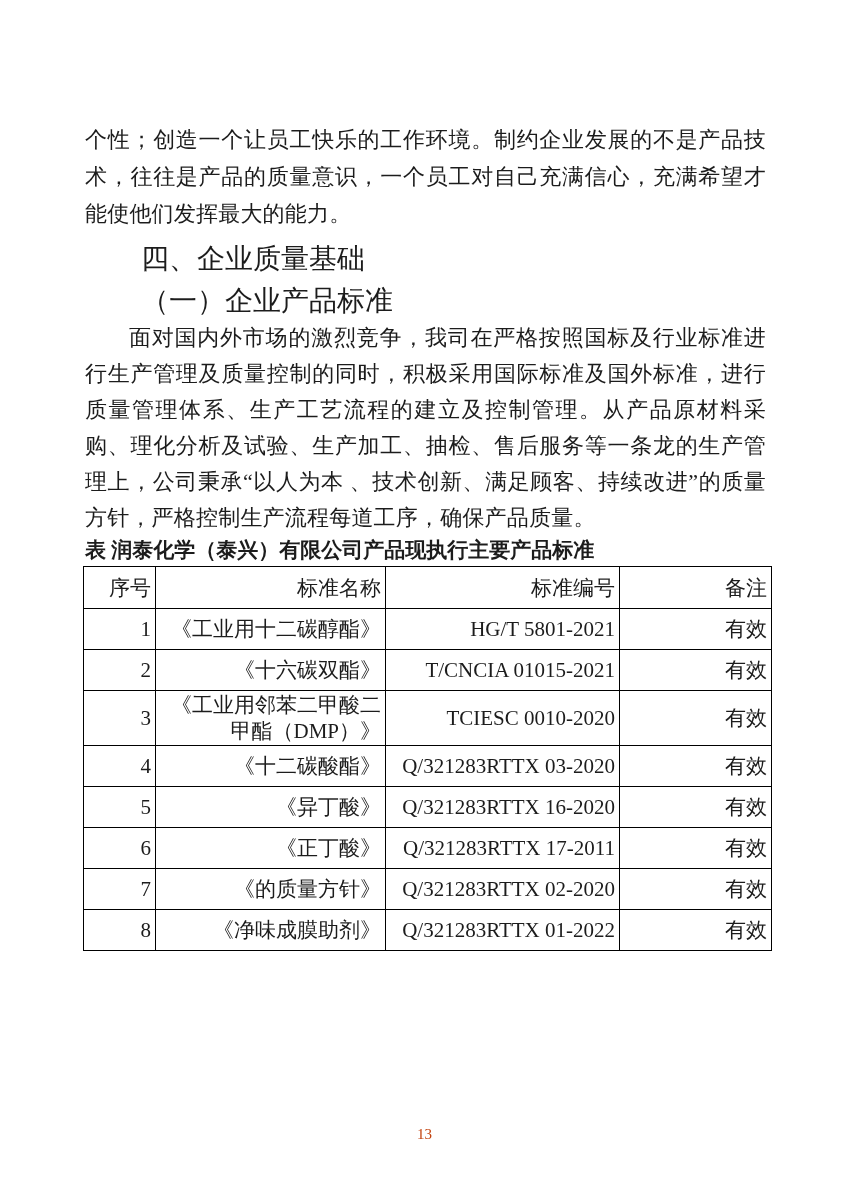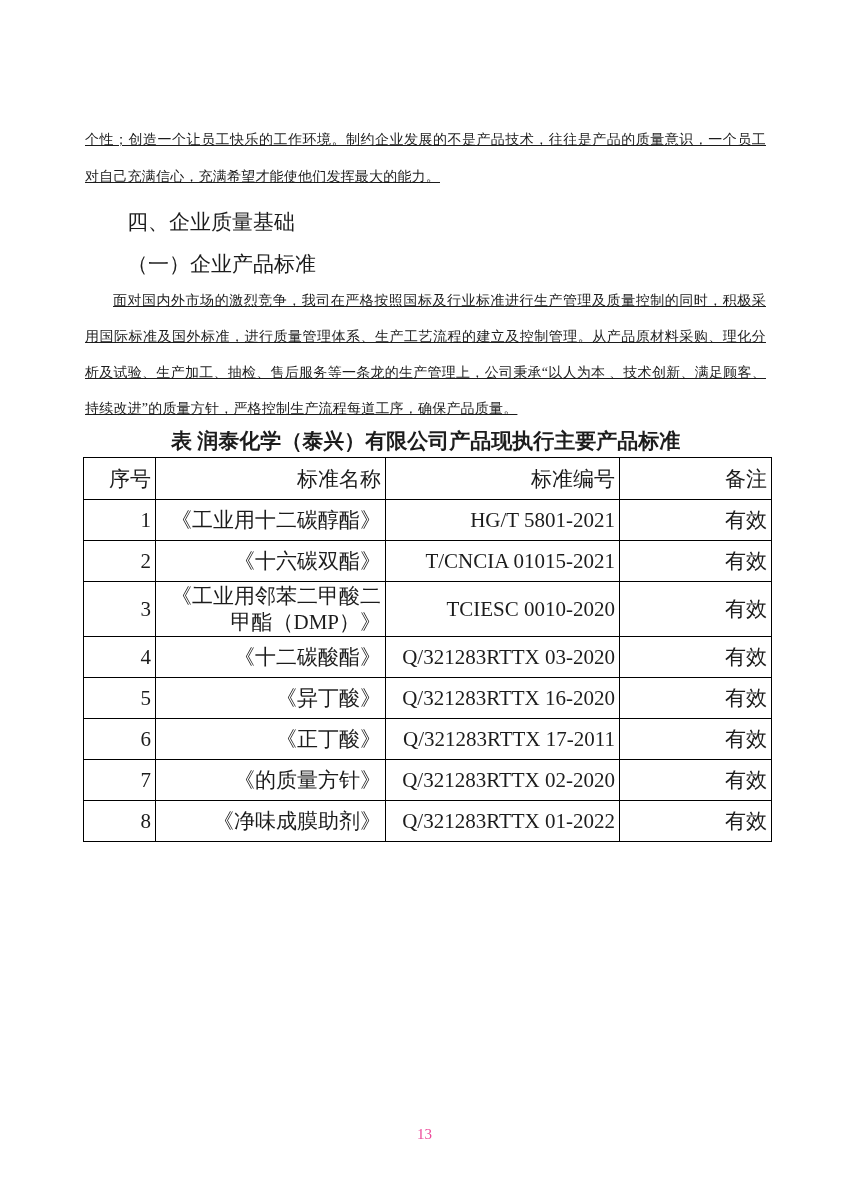--- a/index.html
+++ b/index.html
@@ -14,43 +14,42 @@
     overflow: hidden;
   }
   .content {
     position: absolute;
     left: 85px;
     top: 121px;
     width: 681px;
   }
   p.body {
     margin: 0;
-    font-size: 14px;
+    font-size: 22px;
     line-height: 37px;
     text-align: justify;
     text-justify: inter-ideograph;
     text-align-last: left;
     letter-spacing: 0.2px;
-    text-decoration: underline;
   }
   p.body.tight { line-height: 36px; }
   .indent { text-indent: 2em; }
   .heading {
-    font-size: 21px;
+    font-size: 28px;
     line-height: 38px;
     text-indent: 2em;
     font-weight: normal;
   }
   .heading.level-1 { margin-top: 8px; }
   .heading.level-2 { margin-top: 4px; }
   .table-caption {
     margin-top: 1px;
     font-size: 21px;
     font-weight: bold;
-    text-align: center;
+    text-align: left;
     line-height: 26px;
   }
   table.standards {
     border-collapse: collapse;
     table-layout: fixed;
     width: 688px;
     margin-left: -2px;
     margin-top: 3px;
   }
   table.standards th,
@@ -67,21 +66,21 @@
   table.standards thead tr { height: 42px; }
   table.standards tbody tr { height: 41px; }
   table.standards tbody tr.tall { height: 55px; }
   .page-number {
     position: absolute;
     top: 1126px;
     left: 0;
     width: 100%;
     text-align: center;
     font-size: 15px;
-    color: #ec4899;
+    color: #c2410c;
   }
 </style>
 </head>
 <body>
 
 <div class="page">
   <div class="content">
 
     <p class="body">个性；创造一个让员工快乐的工作环境。制约企业发展的不是产品技术，往往是产品的质量意识，一个员工对自己充满信心，充满希望才能使他们发挥最大的能力。</p>
 

